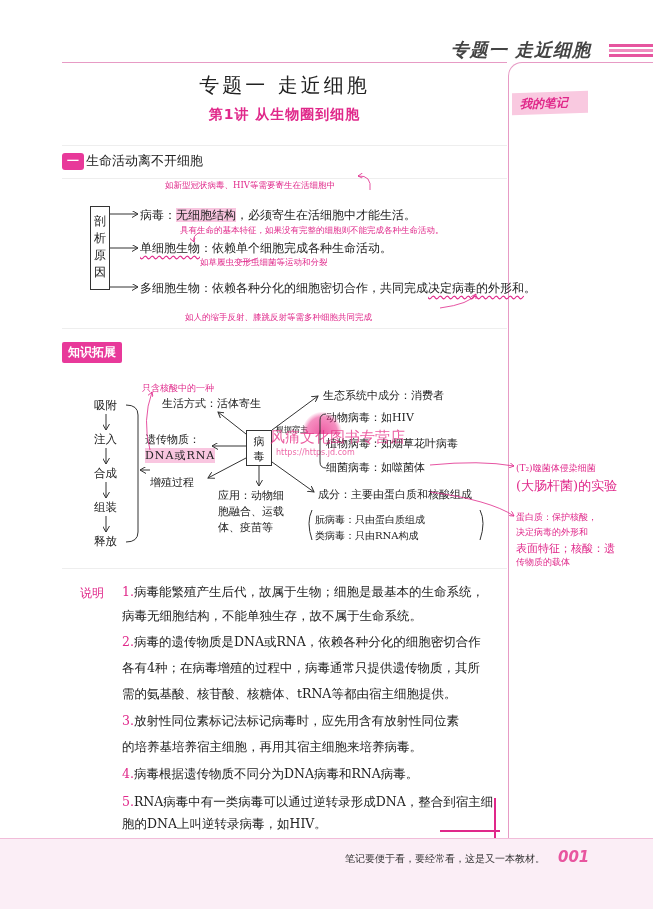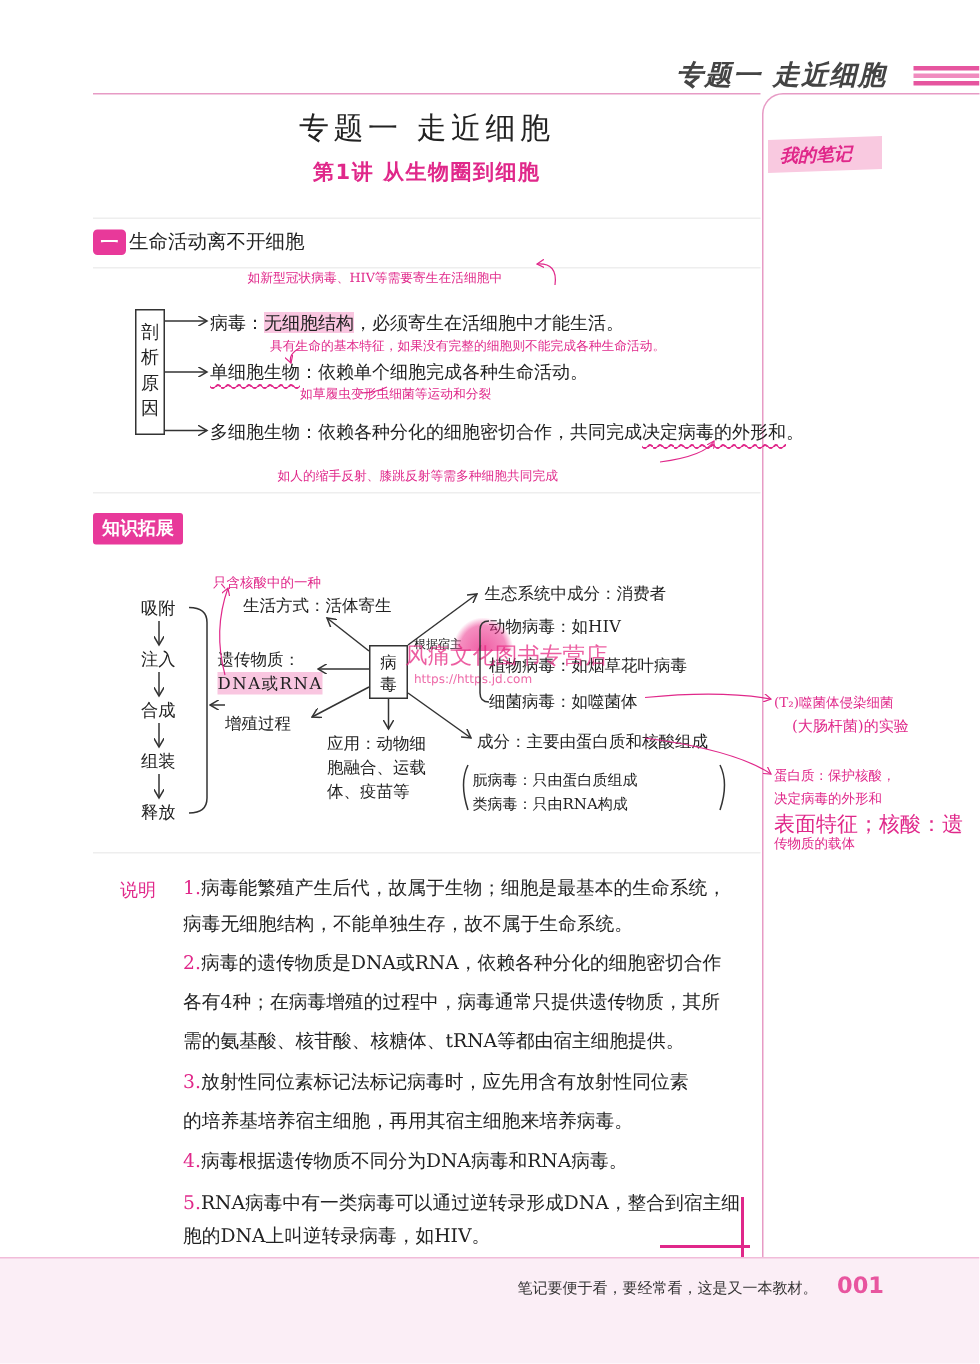--- a/index.html
+++ b/index.html
@@ -43,21 +43,21 @@
   }
   .ext-badge { position: absolute; left: 62px; top: 342px; background: #e8399a; color: #fff; font-family: "DejaVu Sans", sans-serif; font-weight: bold; font-size: 12px; padding: 2px 6px; border-radius: 2px; }
   .cycle-item { position: absolute; left: 94px; font-size: 11.5px; }
   .small { font-size: 11px; position: absolute; white-space: nowrap; }
   .virus-box { position: absolute; left: 246px; top: 430px; width: 26px; height: 36px; border: 1px solid #333; font-size: 11px; text-align: center; line-height: 15px; padding-top: 3px; box-sizing: border-box; }
   .note-label { position: absolute; left: 80px; top: 585px; font-size: 12px; color: #e0288a; }
   .expl { position: absolute; left: 122px; font-size: 12.5px; white-space: nowrap; color: #222; }
   .expl .num { color: #e0288a; }
   .footer-band { position: absolute; left: 0; top: 838px; width: 653px; height: 71px; background: #fbeef6; border-top: 1px solid #f1bcd9; }
   .footer-text { position: absolute; left: 345px; top: 852px; font-size: 10px; color: #333; }
-  .page-num { position: absolute; left: 558px; top: 848px; font-family: "DejaVu Sans", sans-serif; font-weight: bold; font-size: 15px; color: #e8559f; }
+  .page-num { position: absolute; left: 558px; top: 848px; font-family: "DejaVu Sans", sans-serif; font-weight: bold; font-style: italic; font-size: 15px; color: #e8559f; }
   .cross-v { position: absolute; left: 494px; top: 798px; width: 2px; height: 40px; background: #e0288a; }
   .cross-h { position: absolute; left: 440px; top: 830px; width: 60px; height: 2px; background: #e0288a; }
   .watermark { position: absolute; left: 270px; top: 428px; font-family: "DejaVu Sans", sans-serif; font-size: 15px; color: rgba(230,40,130,0.75); white-space: nowrap; }
   .watermark-url { position: absolute; left: 276px; top: 448px; font-family: "DejaVu Sans", sans-serif; font-size: 8px; color: rgba(230,40,130,0.7); }
   .lotus { position: absolute; left: 302px; top: 412px; width: 40px; height: 22px; background: radial-gradient(ellipse at 50% 100%, rgba(236,50,140,0.8) 0%, rgba(236,50,140,0.55) 55%, rgba(236,50,140,0) 72%); }
   svg.overlay { position: absolute; left: 0; top: 0; }
 </style>
 </head>
 <body>
 
@@ -133,24 +133,24 @@
 <div class="small" style="left:318px;top:487px">成分：主要由蛋白质和核酸组成</div>
 
 <div class="small" style="left:218px;top:488px">应用：动物细</div>
 <div class="small" style="left:218px;top:504px">胞融合、运载</div>
 <div class="small" style="left:218px;top:520px">体、疫苗等</div>
 
 <div class="small" style="left:315px;top:513px;font-size:10px">朊病毒：只由蛋白质组成</div>
 <div class="small" style="left:315px;top:529px;font-size:10px">类病毒：只由RNA构成</div>
 
 <div class="pink-note" style="left:516px;top:462px;font-size:9px">(T₂)噬菌体侵染细菌</div>
-<div class="pink-note" style="left:528px;top:477px;font-size:10px">(大肠杆菌)的实验</div>
+<div class="pink-note" style="left:516px;top:477px;font-size:13px">(大肠杆菌)的实验</div>
 <div class="pink-note" style="left:516px;top:511px;font-size:9px">蛋白质：保护核酸，</div>
 <div class="pink-note" style="left:516px;top:526px;font-size:9px">决定病毒的外形和</div>
-<div class="pink-note" style="left:516px;top:541px;font-size:14px">表面特征；核酸：遗</div>
+<div class="pink-note" style="left:516px;top:541px;font-size:11px">表面特征；核酸：遗</div>
 <div class="pink-note" style="left:516px;top:556px;font-size:9px">传物质的载体</div>
 
 <div class="lotus"></div>
 <div class="watermark">风痛文化图书专营店</div>
 <div class="watermark-url">https://https.jd.com</div>
 
 <svg class="overlay" width="653" height="909">
   <defs>
     <marker id="ah" markerWidth="7" markerHeight="7" refX="6" refY="3.5" orient="auto">
       <path d="M0,0 L6,3.5 L0,7" fill="none" stroke="#333" stroke-width="1"></path>

